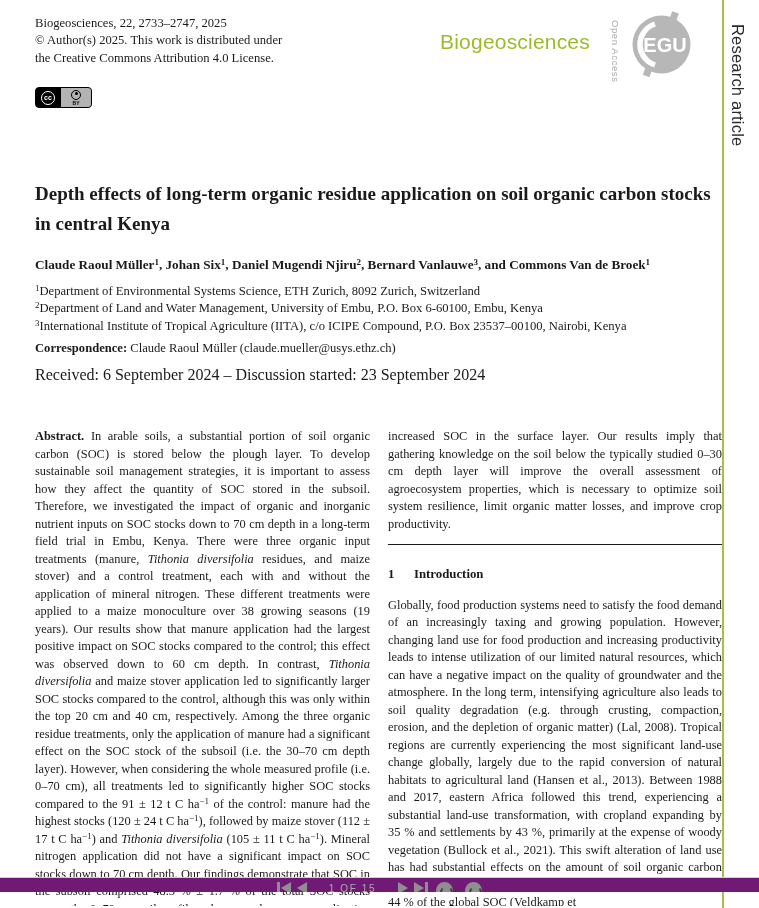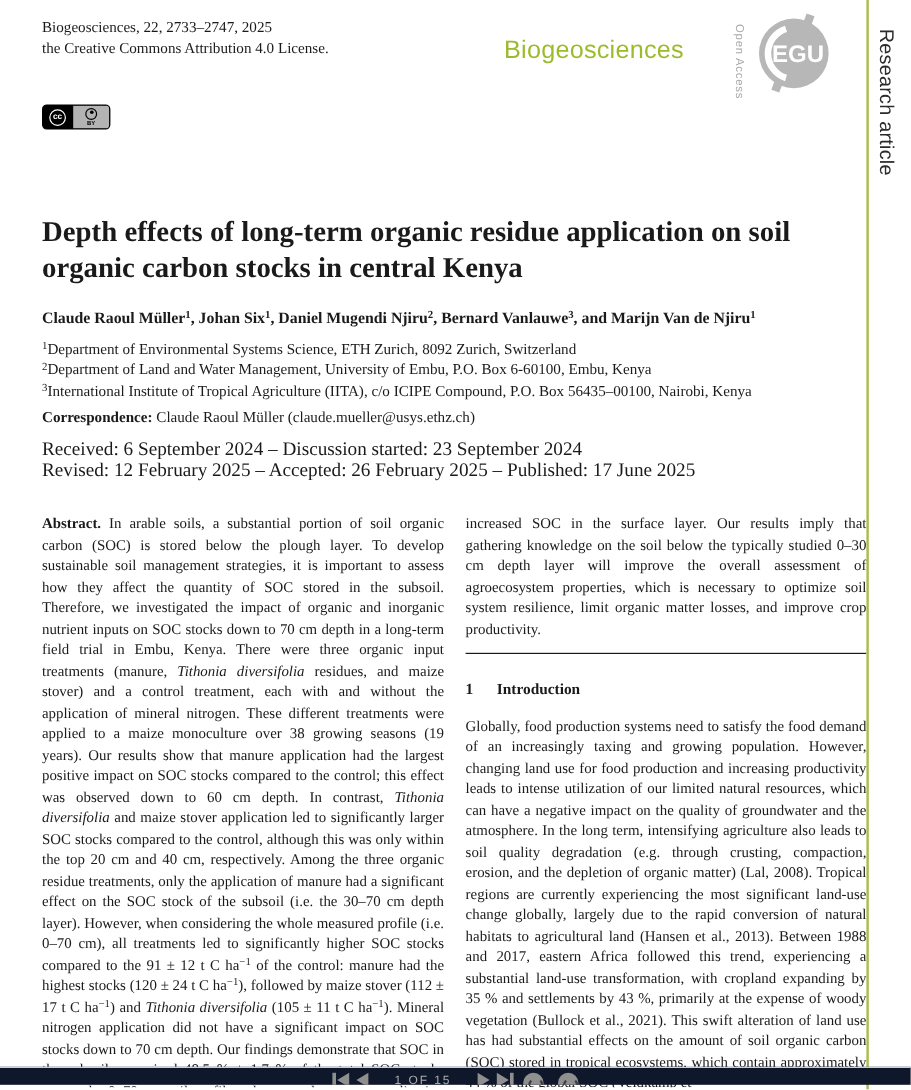--- a/index.html
+++ b/index.html
@@ -26,70 +26,71 @@
     color:#fff; font-family:"Liberation Sans",sans-serif; font-weight:bold; font-size:7px;
     display:flex; align-items:center; justify-content:center; margin-left:5px; }
   .cc-right { margin-left:6px; flex:1; height:100%; background:#b3b3b3;
     display:flex; flex-direction:column; align-items:center; justify-content:center; }
   .by-circle { width:10px; height:10px; border:1.4px solid #000; border-radius:50%;
     display:flex; align-items:center; justify-content:center; }
   .by-head { width:3px; height:3px; background:#000; border-radius:50%; margin-top:-3px; }
   .by-label { font-family:"Liberation Sans",sans-serif; font-size:5px; font-weight:bold; color:#000; line-height:6px; }
 
   
-  .journal-name { position:absolute; left:420px; top:30px; width:190px; text-align:left;
+  .journal-name { position:absolute; left:420px; top:30px; width:190px; text-align:center;
     font-family:"Liberation Sans",sans-serif; font-size:21px; color:#9cbb2c; letter-spacing:0.2px; }
   .open-access { position:absolute; left:610px; top:20px; height:92px;
     writing-mode:vertical-rl; font-family:"Liberation Sans",sans-serif;
     font-size:9.5px; color:#a9a9a9; letter-spacing:0.6px; }
   .egu-logo { position:absolute; left:628px; top:11px; width:67px; height:67px; }
 
   
   .side-line { position:absolute; left:722px; top:0; width:2px; height:908px; background:#a8bd4a; }
   .side-label { position:absolute; left:728px; top:24px; writing-mode:vertical-rl;
     font-family:"Liberation Sans",sans-serif; font-size:16.5px; color:#2b2b2b; letter-spacing:0.2px; }
 
   
   .article-title { position:absolute; left:35px; top:179px; width:685px;
-    font-size:24px; font-weight:bold; line-height:30px; }
+    font-size:19px; font-weight:bold; line-height:30px; }
   .authors { position:absolute; left:35px; top:257px; width:685px; font-size:13.2px; font-weight:bold; }
   .affiliations { position:absolute; left:35px; top:283px; width:695px; font-size:12.6px; line-height:17.3px; }
   .correspondence { position:absolute; left:35px; top:341px; width:685px; font-size:12.6px; }
   .dates { position:absolute; left:35px; top:366px; width:685px; font-size:16px; line-height:18.4px; }
 
   
   .columns { position:absolute; left:35px; top:428px; width:687px; height:478px; overflow:hidden; }
   .col { position:absolute; top:0; font-size:12.4px; line-height:17.5px; text-align:justify; }
   .col-left  { left:0;  width:335px; }
   .col-right { left:353px; width:334px; }
   .rule { border-top:1.2px solid #1a1a1a; margin-top:11px; }
   .section-heading { margin-top:21px; font-size:12.8px; font-weight:bold; display:flex; }
   .section-num { width:26px; }
   .intro-para { margin-top:13px; }
 
   
-  .toolbar { position:absolute; left:0; right:0; bottom:4px; height:15px;
-    background:#0f172a; border-top:1px solid #cfcfcf; overflow:hidden; z-index:10; }
+  .toolbar { position:absolute; left:0; right:0; bottom:16px; height:15px;
+    background:#701a75; border-top:1px solid #cfcfcf; overflow:hidden; z-index:10; }
   .toolbar-inner { display:flex; align-items:flex-start; justify-content:center; padding-top:4px; }
   .tbtn { display:flex; align-items:center; gap:1px; cursor:pointer; }
   .tri-left  { width:0; height:0; border-top:6px solid transparent; border-bottom:6px solid transparent; border-right:10px solid #8f8f8f; }
   .tri-right { width:0; height:0; border-top:6px solid transparent; border-bottom:6px solid transparent; border-left:10px solid #8f8f8f; }
   .tbar { width:2.5px; height:12px; background:#8f8f8f; }
   .page-indicator { font-family:"Liberation Sans",sans-serif; font-size:10px; color:#ababab;
     letter-spacing:1.6px; margin:1px 22px 0 22px; }
   .circ { width:17px; height:17px; border-radius:50%; background:#8f8f8f; position:relative; }
   .circ:after { content:""; position:absolute; left:4px; top:4px; width:9px; height:9px;
     border:2px solid #3d3d3d; border-radius:50%; border-top-color:transparent; }
   .gap6 { width:6px; } .gap8 { width:8px; } .gap12 { width:12px; }
 </style>
 </head>
 <body>
 
 <div class="meta-block">
   <div>Biogeosciences, 22, 2733–2747, 2025</div>
+  <div>© Author(s) 2025. This work is distributed under</div>
   <div>the Creative Commons Attribution 4.0 License.</div>
 </div>
 
 <div class="cc-badge">
   <div class="cc-circle">cc</div>
   <div class="cc-right">
     <div class="by-circle">
         <div class="by-head"></div>
       </div>
     <div class="by-label">BY</div>
@@ -105,30 +106,29 @@
     <rect x="16" y="58" width="7" height="7" fill="#b7b7b7" transform="rotate(20 19 61)"></rect>
     <path d="M 27 13 A 21.5 21.5 0 0 0 27 54" stroke="#ffffff" stroke-width="5.5" fill="none"></path>
     <text x="37" y="41" font-family="Liberation Sans, sans-serif" font-size="20" font-weight="bold" fill="#ffffff" text-anchor="middle">EGU</text>
   </svg>
 </div>
 
 <div class="side-line"></div>
 <div class="side-label">Research article</div>
 
 <h1 class="article-title">Depth effects of long-term organic residue application on soil organic carbon stocks in central Kenya</h1>
-<div class="authors"><span>Claude Raoul Müller</span><sup>1</sup><span>, Johan Six</span><sup>1</sup><span>, Daniel Mugendi Njiru</span><sup>2</sup><span>, Bernard Vanlauwe</span><sup>3</sup><span>, and Marijn Van de Njiru</span><sup>1</sup></div>
+<div class="authors"><span>Claude Raoul Müller</span><sup>1</sup><span>, Johan Six</span><sup>1</sup><span>, Daniel Mugendi Njiru</span><sup>2</sup><span>, Bernard Vanlauwe</span><sup>3</sup><span>, and Commons Van de Broek</span><sup>1</sup></div>
 <div class="affiliations">
   <div><sup>1</sup><span>Department of Environmental Systems Science, ETH Zurich, 8092 Zurich, Switzerland</span></div>
   <div><sup>2</sup><span>Department of Land and Water Management, University of Embu, P.O. Box 6-60100, Embu, Kenya</span></div>
-  <div><sup>3</sup><span>International Institute of Tropical Agriculture (IITA), c/o ICIPE Compound, P.O. Box 56435–00100, Nairobi, Kenya</span></div>
+  <div><sup>3</sup><span>International Institute of Tropical Agriculture (IITA), c/o ICIPE Compound, P.O. Box 23537–00100, Nairobi, Kenya</span></div>
 </div>
 <div class="correspondence"><span class="b">Correspondence:</span><span> Claude Raoul Müller (claude.mueller@usys.ethz.ch)</span></div>
 <div class="dates">
   <div>Received: 6 September 2024 – Discussion started: 23 September 2024</div>
-  <div>Revised: 12 February 2025 – Accepted: 26 February 2025 – Published: 17 June 2025</div>
 </div>
 
 <div class="columns">
   <div class="col col-left">
     <p><span class="b">Abstract.</span><span> In arable soils, a substantial portion of soil organic carbon (SOC) is stored below the plough layer. To develop sustainable soil management strategies, it is important to assess how they affect the quantity of SOC stored in the subsoil. Therefore, we investigated the impact of organic and inorganic nutrient inputs on SOC stocks down to 70 cm depth in a long-term field trial in Embu, Kenya. There were three organic input treatments (manure, </span><span class="i">Tithonia diversifolia</span><span> residues, and maize stover) and a control treatment, each with and without the application of mineral nitrogen. These different treatments were applied to a maize monoculture over 38 growing seasons (19 years). Our results show that manure application had the largest positive impact on SOC stocks compared to the control; this effect was observed down to 60 cm depth. In contrast, </span><span class="i">Tithonia diversifolia</span><span> and maize stover application led to significantly larger SOC stocks compared to the control, although this was only within the top 20 cm and 40 cm, respectively. Among the three organic residue treatments, only the application of manure had a significant effect on the SOC stock of the subsoil (i.e. the 30–70 cm depth layer). However, when considering the whole measured profile (i.e. 0–70 cm), all treatments led to significantly higher SOC stocks compared to the 91 ± 12 t C ha</span><sup>−1</sup><span> of the control: manure had the highest stocks (120 ± 24 t C ha</span><sup>−1</sup><span>), followed by maize stover (112 ± 17 t C ha</span><sup>−1</sup><span>) and </span><span class="i">Tithonia diversifolia</span><span> (105 ± 11 t C ha</span><sup>−1</sup><span>). Mineral nitrogen application did not have a significant impact on SOC stocks down to 70 cm depth. Our findings demonstrate that SOC in the subsoil comprised 48.5 % ± 1.7 % of the total SOC stocks across the 0–70 cm soil profile, whereas only manure application affected</span></p>
   </div>
   <div class="col col-right">
     <p>increased SOC in the surface layer. Our results imply that gathering knowledge on the soil below the typically studied 0–30 cm depth layer will improve the overall assessment of agroecosystem properties, which is necessary to optimize soil system resilience, limit organic matter losses, and improve crop productivity.</p>
     <div class="rule"></div>
     <div class="section-heading">

